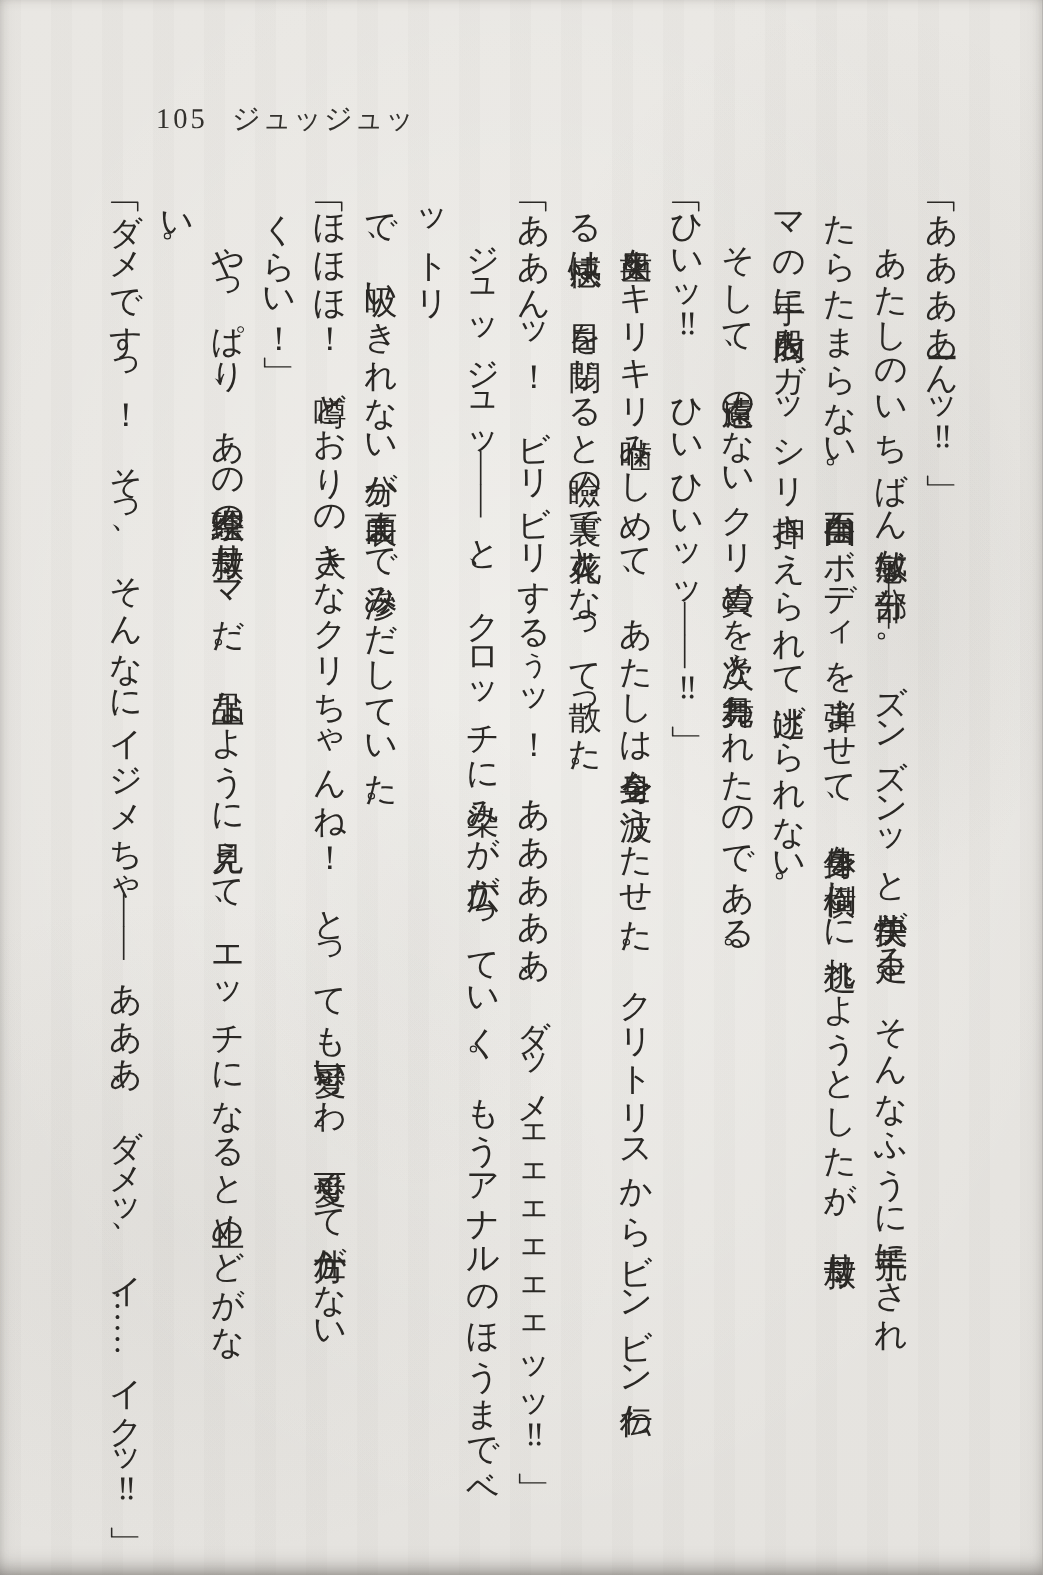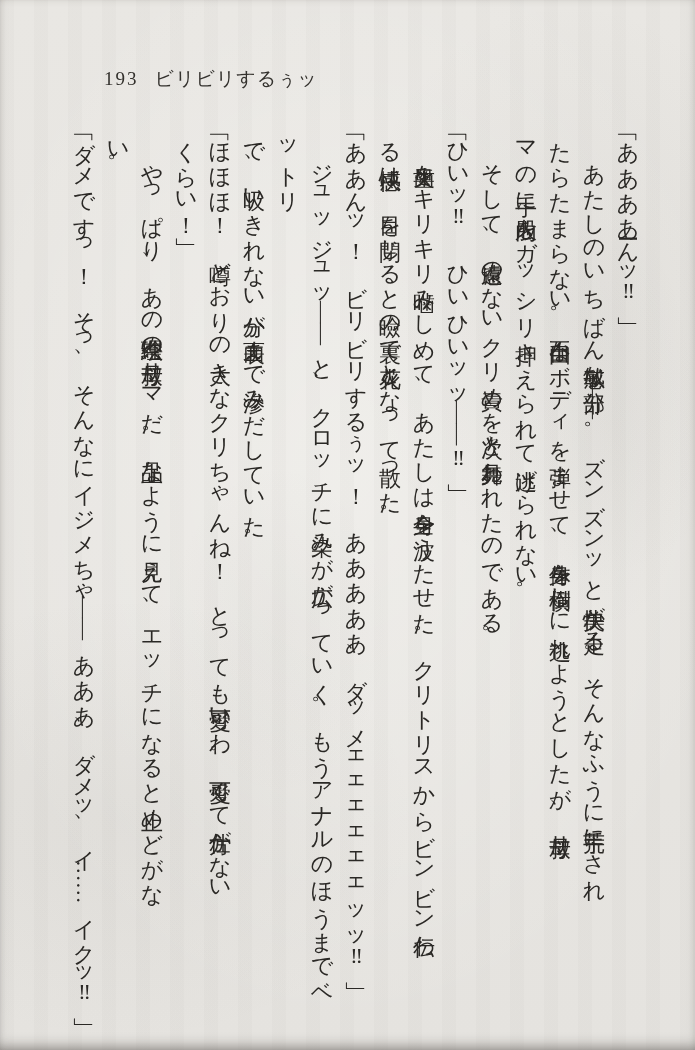--- a/index.html
+++ b/index.html
@@ -69,21 +69,21 @@
   }
   .text-body p.line.indent {
     text-indent: 1em;
   }
 </style>
 </head>
 <body>
 
 <div class="page">
   <div class="running-header">
-    <span class="page-number">193</span><span>ビリビリするぅッ</span>
+    <span class="page-number">105</span><span>ジュッジュッ</span>
   </div>
   <div class="text-body">
       <p class="line">「ああああーんッ‼」</p>
       <p class="line indent">あたしのいちばん敏感な部分――。ズンズンッと快美が走る。そんなふうに手荒にされ</p>
       <p class="line">たらたまらない。不自由なボディを弾ませて、身体を横倒しに逃れようとしたが、叔母サ</p>
       <p class="line">マの手に内股をガッシリ押さえられて逃げられない。</p>
       <p class="line indent">そして、遠慮のないクリ責めを次々と見舞われたのである。</p>
       <p class="line">「ひいッ‼　ひいひいッッ――‼」</p>
       <p class="line indent">奥歯をキリキリ噛みしめて、あたしは全身を波うたせた。クリトリスからビンビン伝わ</p>
       <p class="line">る快感は、目を閉じると瞼の裏で火花となって散った。</p>

